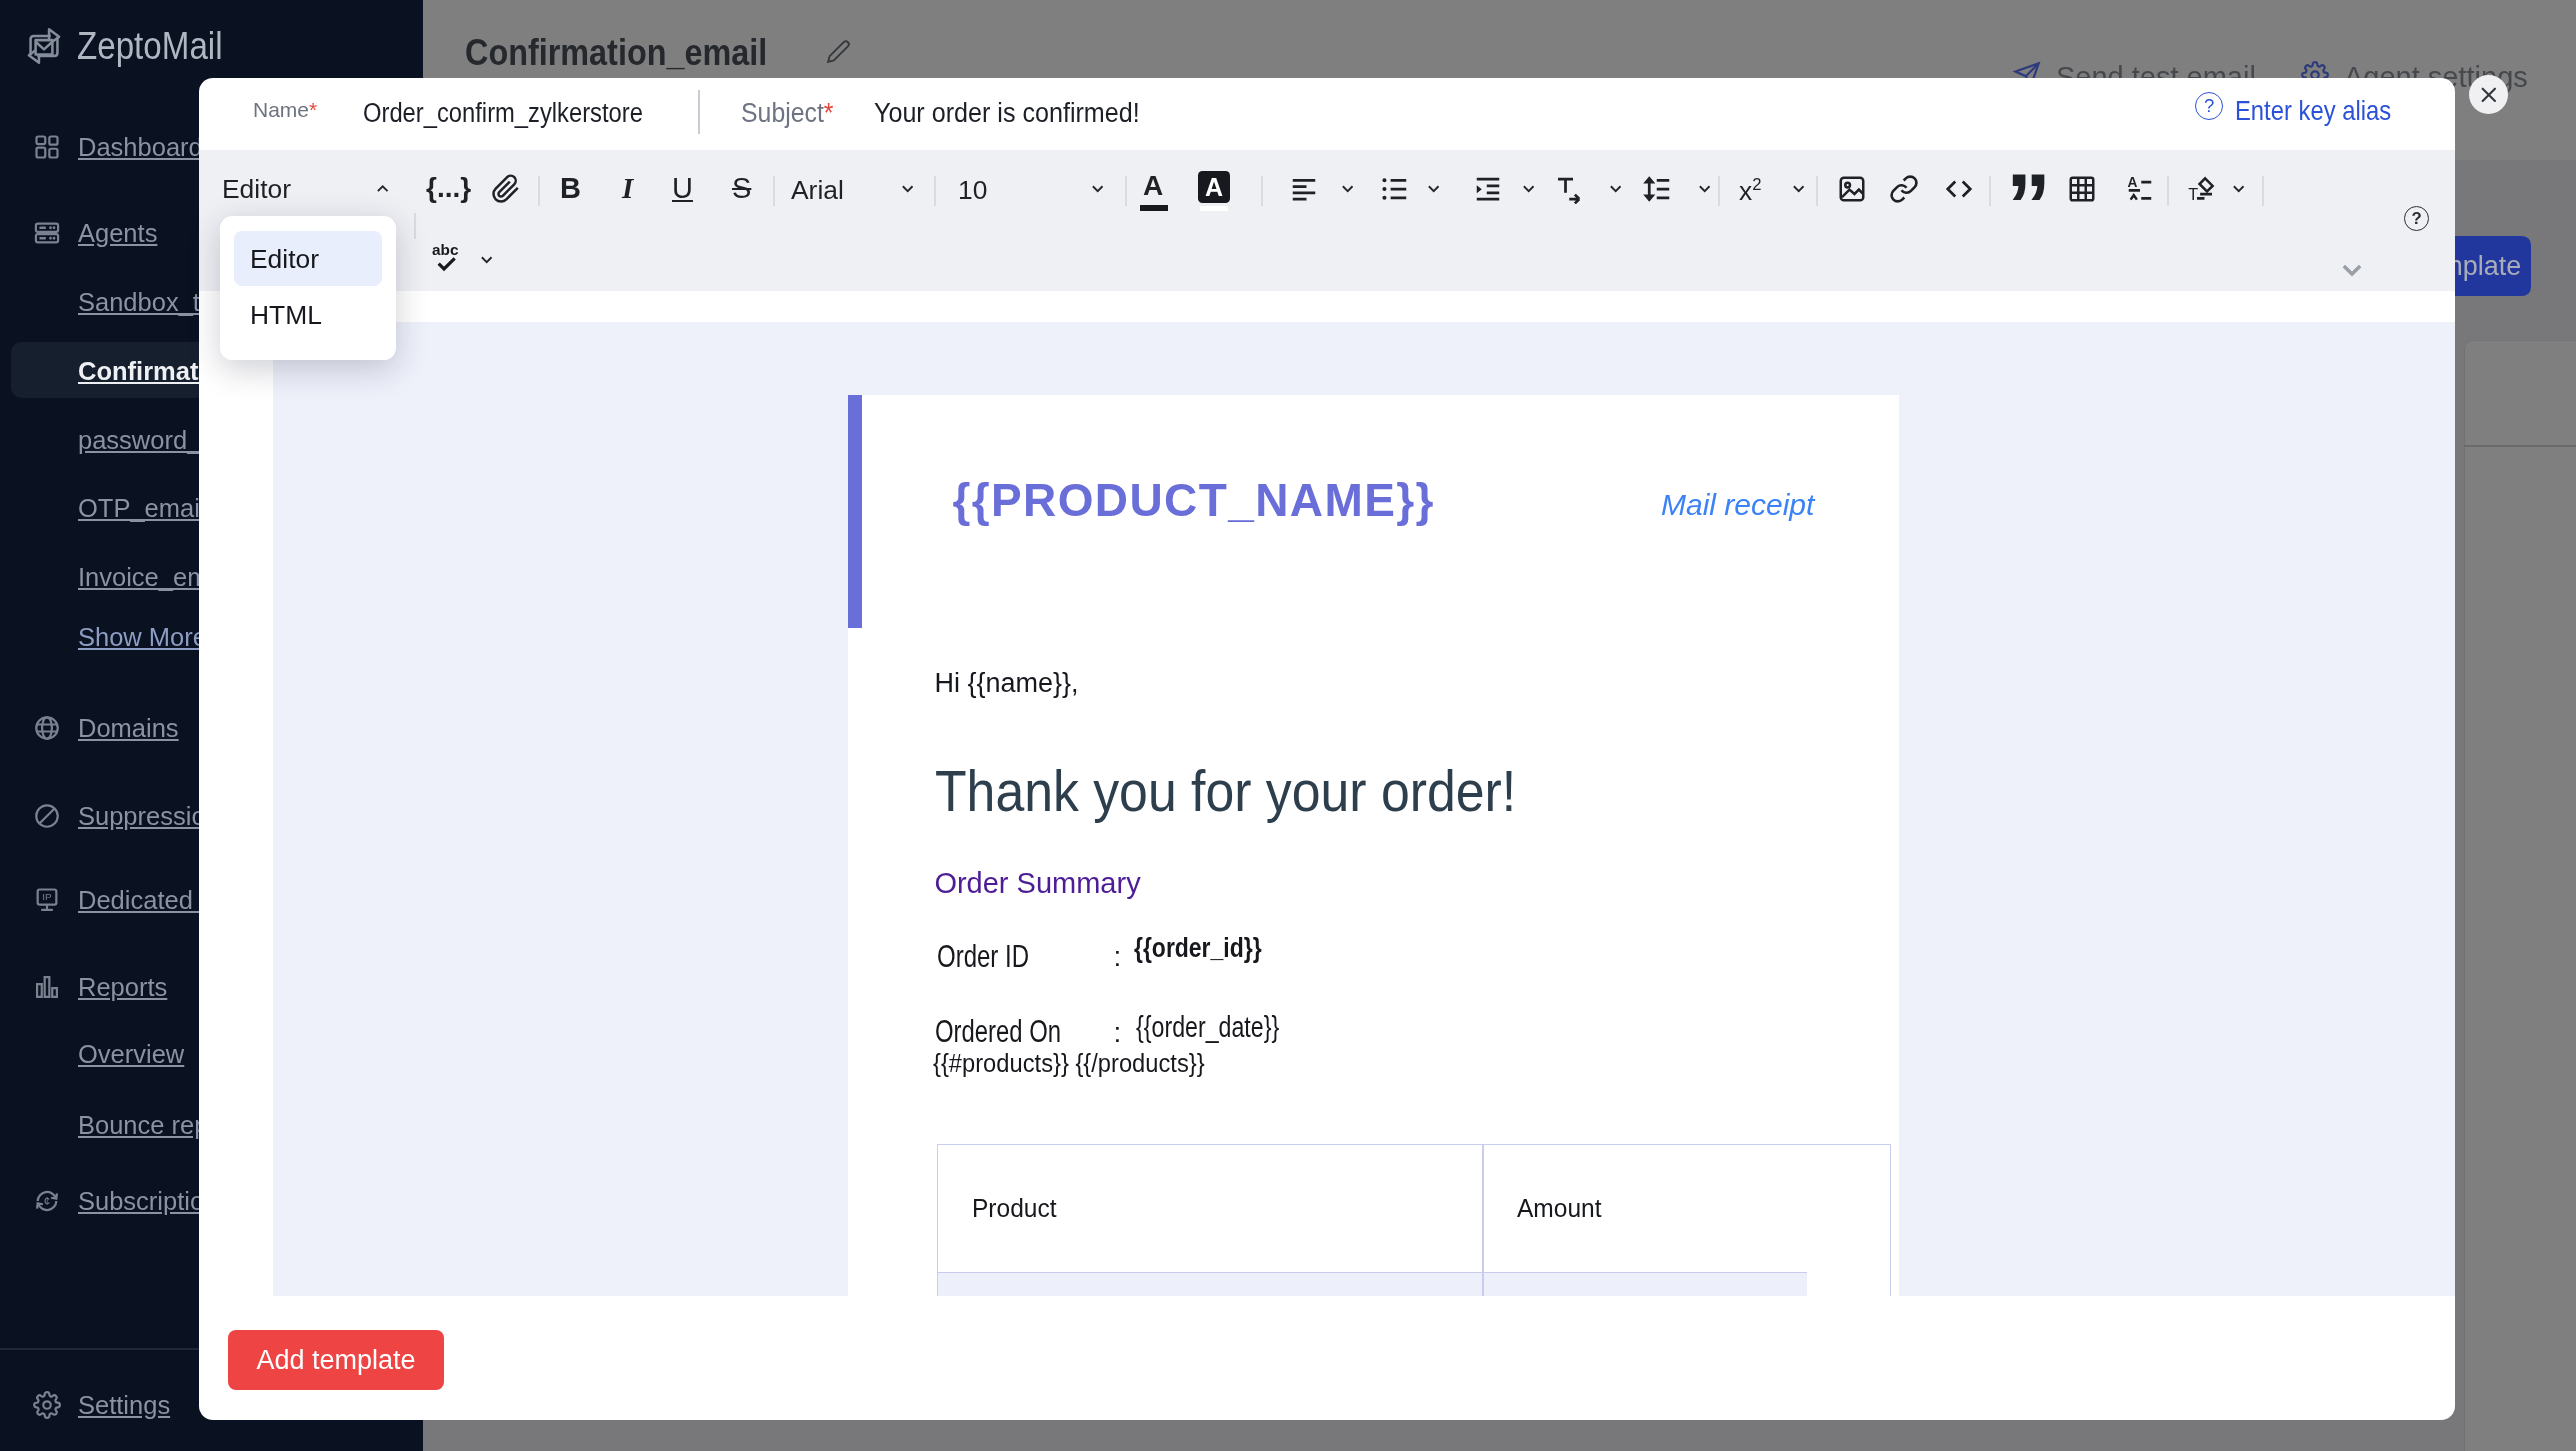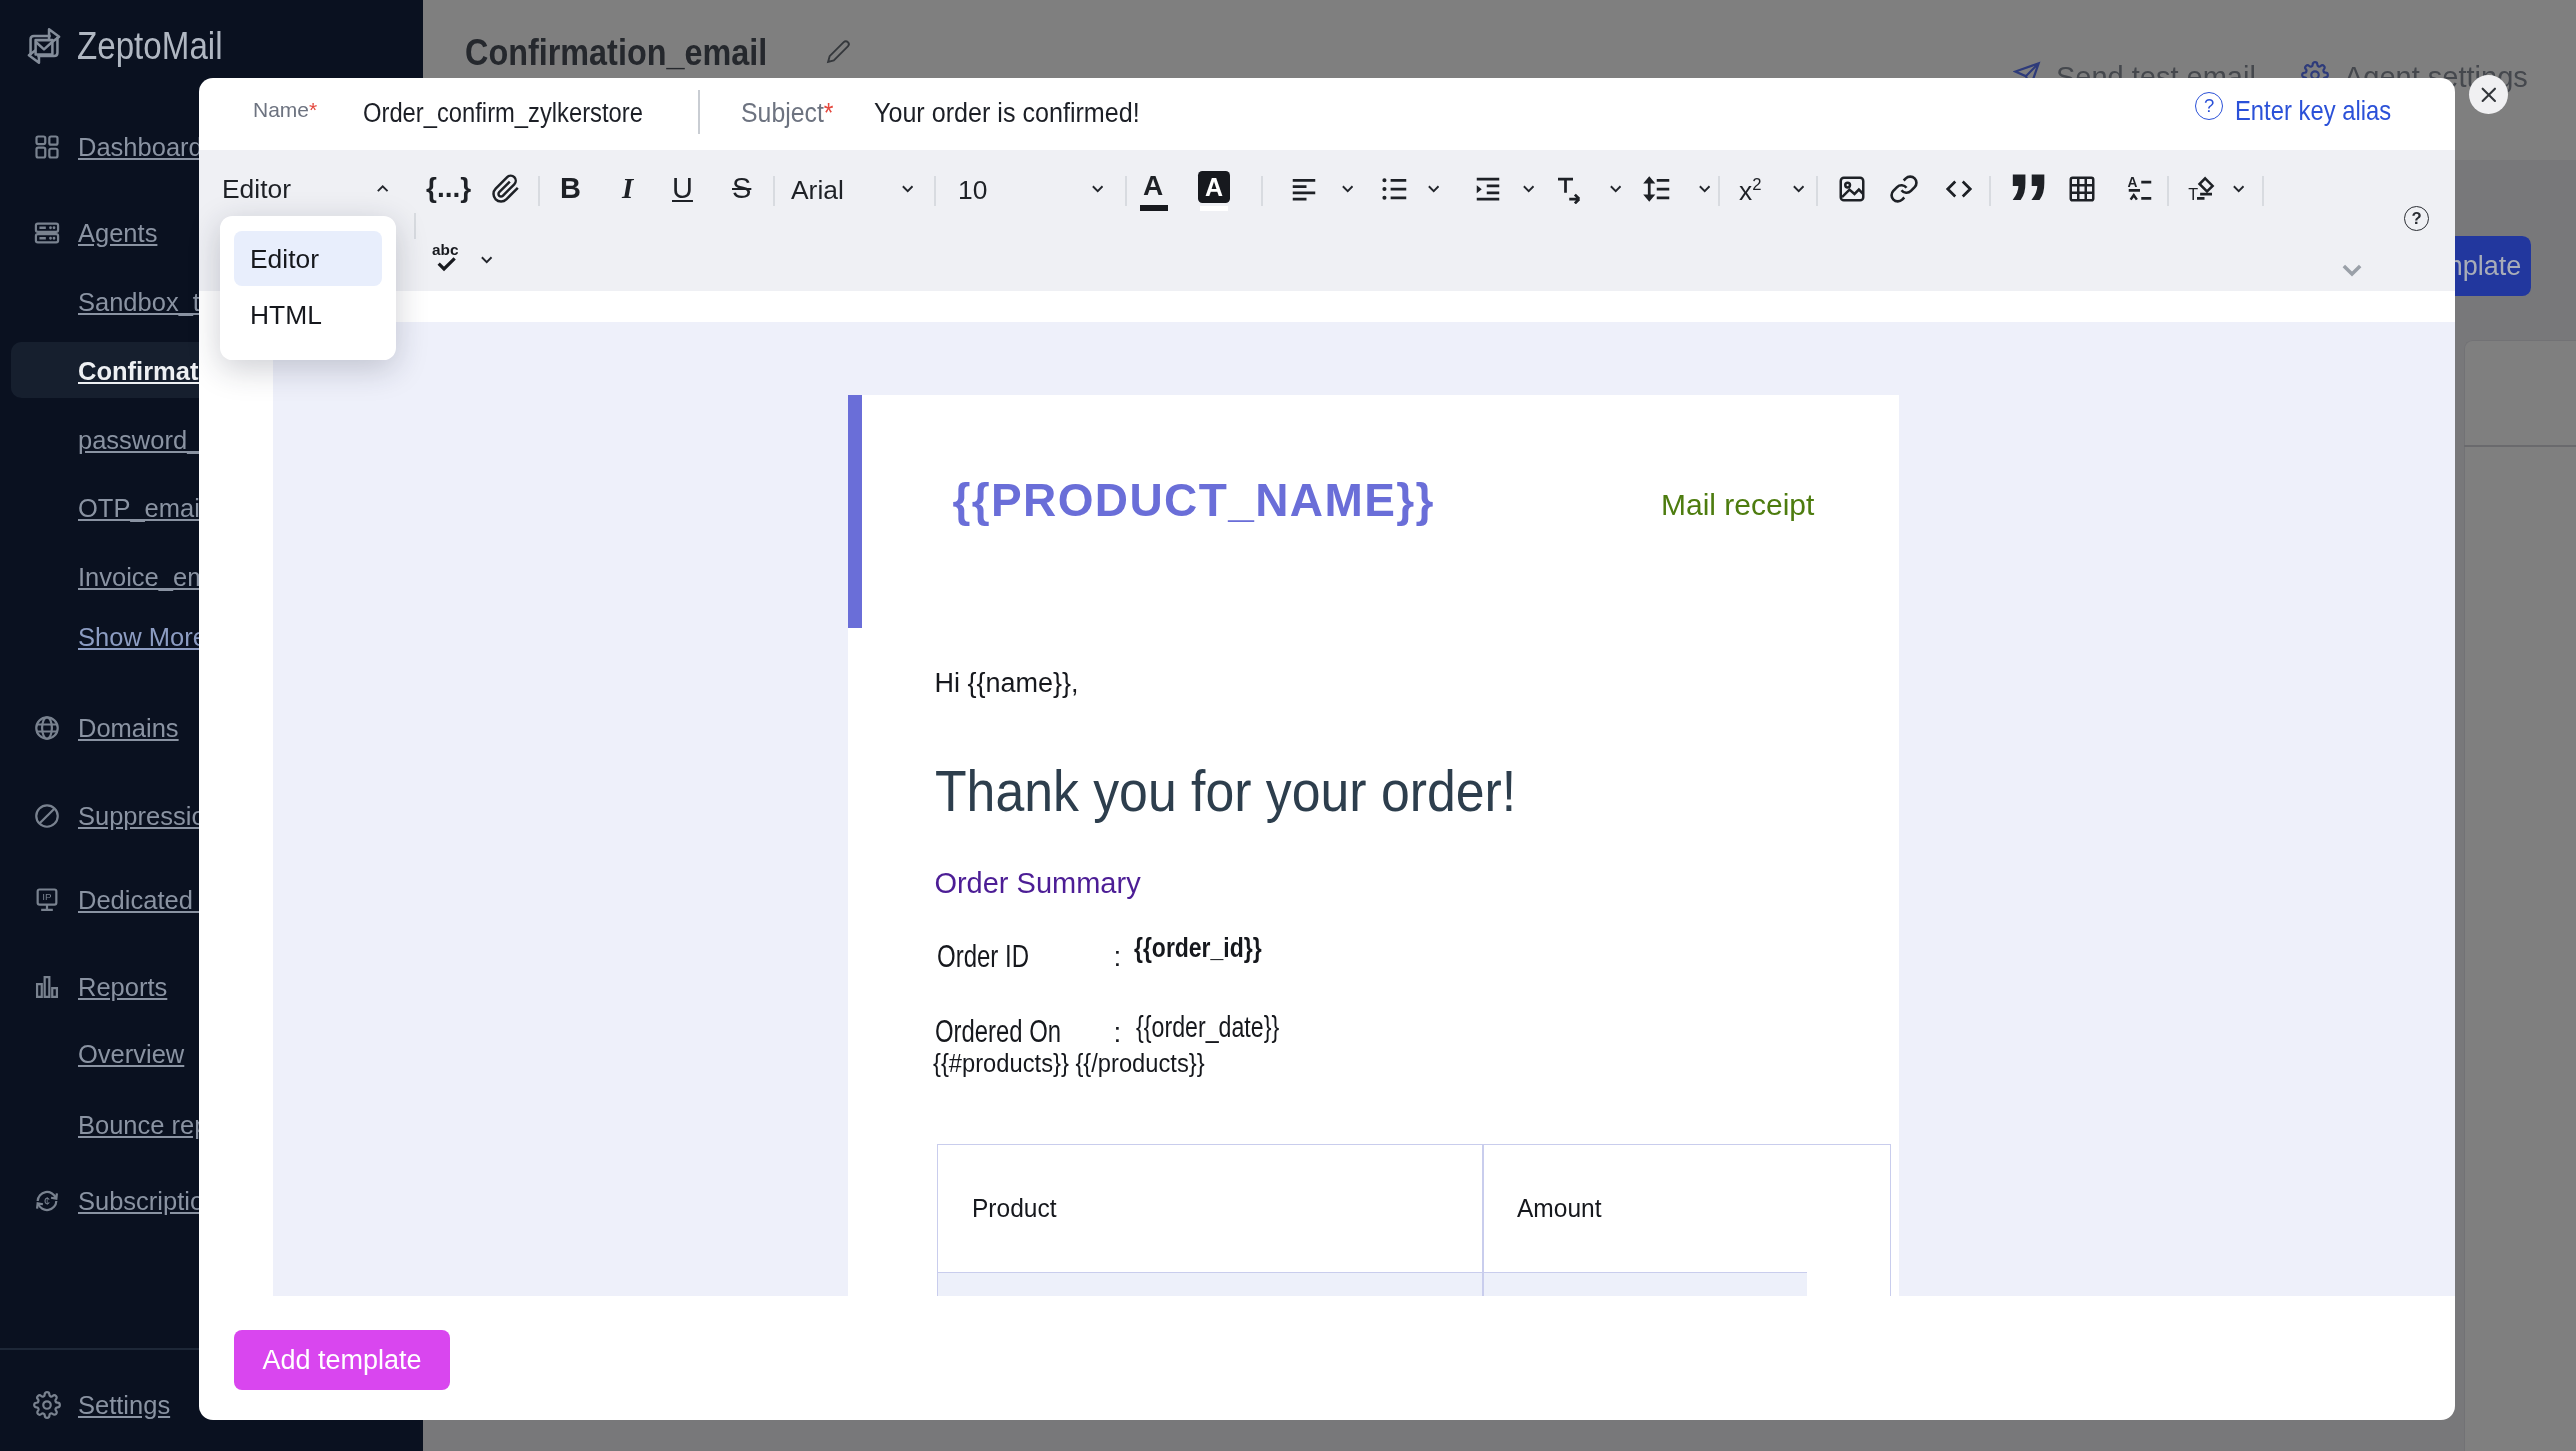--- a/index.html
+++ b/index.html
@@ -254,42 +254,42 @@
       <svg class="abs" style="left:2139px;top:106px;width:28px;height:28px;color:#9aa0a8;" viewBox="0 0 24 24" fill="none" stroke="currentColor" stroke-width="3">
         <path d="M5 8.5 L12 15.5 L19 8.5"></path>
       </svg>
     </div>
 
     <div class="abs" style="left:26.4px;top:244px;width:2202px;height:974px;background:#eef0fa;overflow:hidden;margin-left:48px;">
 
       <div class="abs" style="left:575px;top:73px;width:1051px;height:901px;background:#fff;">
         <div class="abs" style="left:0;top:0;width:14px;height:233px;background:#6a6ed8;"></div>
         <div class="abs" style="left:104px;top:78px;font-size:46px;font-weight:bold;color:#6a6ed8;letter-spacing:1.4px;">{{PRODUCT_NAME}}</div>
-        <div class="abs" style="left:0px;top:93px;width:966px;text-align:right;font-size:30px;color:#4d7c0f;">Mail receipt</div>
+        <div class="abs" style="left:0px;top:93px;width:966px;text-align:right;font-size:30px;color:#3b82f6;font-style:italic;">Mail receipt</div>
         <div class="abs" style="left:86px;top:273px;font-size:27px;color:#16181d;">Hi {{name}},</div>
         <div class="abs" style="left:87px;top:363px;font-size:57px;color:#2d3e4d;transform:scaleX(0.908);transform-origin:0 0;white-space:nowrap;">Thank you for your order!</div>
         <div class="abs" style="left:86px;top:472px;font-size:29px;color:#16181d;"><span style="color:#4c1d95;">Order Summary</span></div>
         <div class="abs" style="left:89px;top:543px;font-size:32px;color:#16181d;transform:scaleX(0.75);transform-origin:0 0;">Order ID</div>
         <div class="abs" style="left:265px;top:546px;font-size:28px;color:#16181d;">:</div>
         <div class="abs" style="left:286px;top:537px;font-size:28px;font-weight:bold;color:#16181d;transform:scaleX(0.82);transform-origin:0 0;white-space:nowrap;">{{order_id}}</div>
         <div class="abs" style="left:87px;top:619px;font-size:31px;color:#16181d;transform:scaleX(0.77);transform-origin:0 0;white-space:nowrap;">Ordered On</div>
         <div class="abs" style="left:265px;top:622px;font-size:28px;color:#16181d;">:</div>
         <div class="abs" style="left:288px;top:616px;font-size:29px;color:#16181d;transform:scaleX(0.8);transform-origin:0 0;white-space:nowrap;">{{order_date}}</div>
         <div class="abs" style="left:85px;top:654px;font-size:25.5px;color:#16181d;transform:scaleX(0.93);transform-origin:0 0;white-space:nowrap;">{{#products}} {{/products}}</div>
 
         <div class="abs" style="left:89px;top:749px;width:954px;height:176px;border:1.8px solid #c9cded;box-sizing:border-box;">
           <div class="abs" style="left:0;top:127px;width:869px;height:48px;background:#edf0fa;border-top:1.8px solid #c9cded;"></div>
           <div class="abs" style="left:544px;top:0;width:1.8px;height:173px;background:#c9cded;"></div>
           <div class="abs" style="left:34px;top:48px;font-size:26.4px;color:#16181d;transform:scaleX(0.93);transform-origin:0 0;">Product</div>
           <div class="abs" style="left:579px;top:48px;font-size:26.4px;color:#16181d;transform:scaleX(0.93);transform-origin:0 0;">Amount</div>
         </div>
       </div>
     </div>
 
-    <div class="abs" style="left:35px;top:1252px;width:216px;height:60px;background:#d946ef;border-radius:8px;color:#fff;font-size:27px;line-height:60px;text-align:center;">Add template</div>
+    <div class="abs" style="left:29px;top:1252px;width:216px;height:60px;background:#ef4444;border-radius:8px;color:#fff;font-size:27px;line-height:60px;text-align:center;">Add template</div>
   </div>
 
   <div class="abs" id="dropdown" style="left:220px;top:216px;width:176px;height:144px;background:#fff;border-radius:12.3px;box-shadow:0 8.8px 32px rgba(30,35,60,0.22);">
     <div class="abs" style="left:14px;top:15px;width:148px;height:55px;background:#e8eefc;border-radius:8px;"></div>
     <div class="abs" style="left:30px;top:28px;font-size:26.4px;color:#16181d;">Editor</div>
     <div class="abs" style="left:30px;top:84px;font-size:26.4px;color:#16181d;">HTML</div>
   </div>
 
   <div class="abs" style="left:2469px;top:75px;width:39px;height:39px;border-radius:50%;background:#f0f0f2;">
     <svg class="abs" style="left:10.6px;top:10.6px;width:17.6px;height:17.6px;color:#33363b" viewBox="0 0 20 20" fill="none" stroke="currentColor" stroke-width="2.4" stroke-linecap="round">

